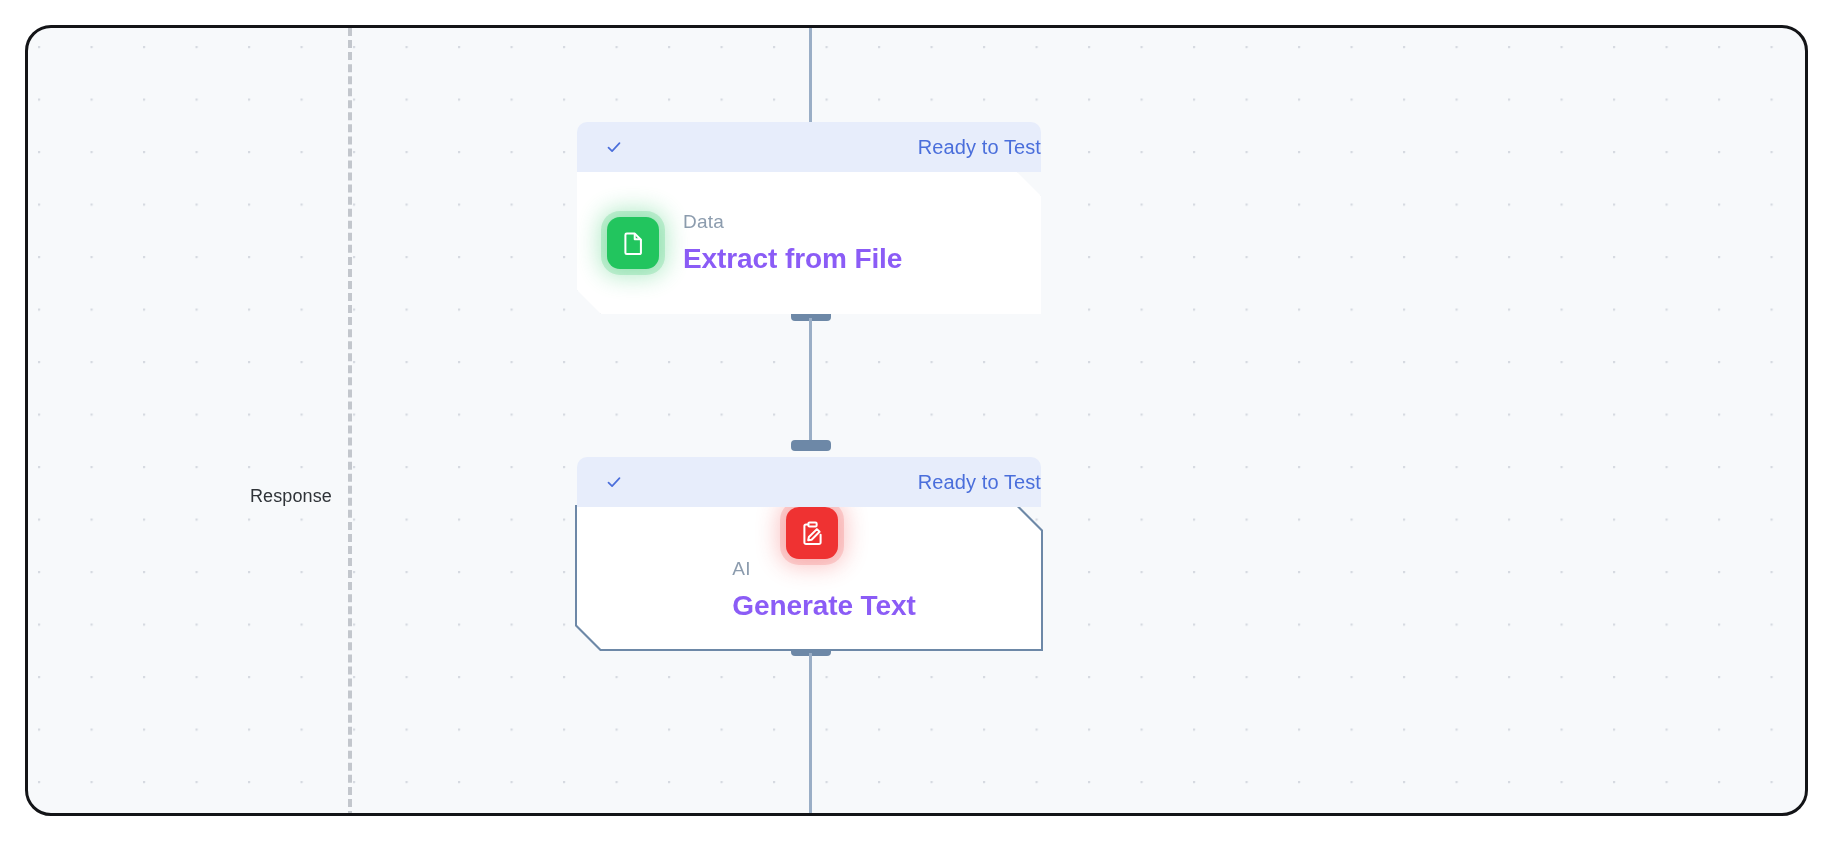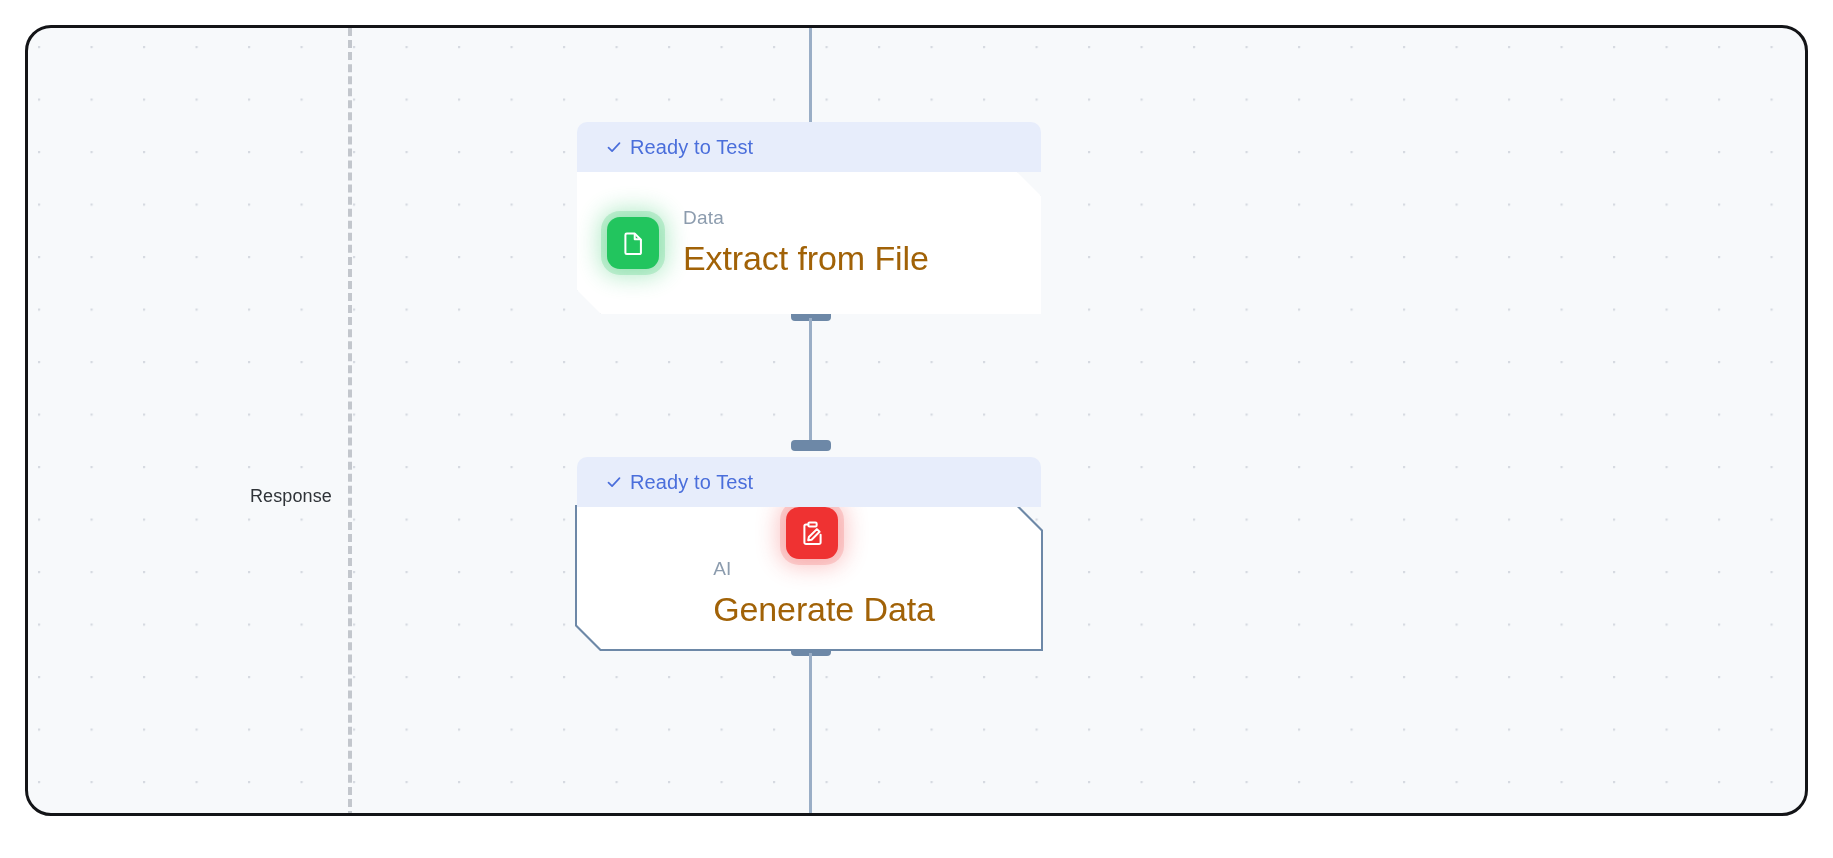--- a/index.html
+++ b/index.html
@@ -96,20 +96,21 @@
   .node-status {
     position: relative;
     height: 50px;
     background: #e7edfb;
     border-radius: 10px 10px 0 0;
     display: flex;
     align-items: center;
     padding-left: 29px;
     box-sizing: border-box;
     z-index: 1;
+    justify-content: space-between;
   }
   .status-check {
     width: 16px;
     height: 16px;
     margin-right: 8px;
     display: block;
     flex: none;
   }
   .status-check svg { display: block; }
   .status-text {
@@ -170,23 +171,23 @@
 
   .node-text { display: flex; flex-direction: column; justify-content: space-between; }
   .node-kind {
     font-size: 19px;
     color: #8c9cae;
     line-height: 1.1;
     margin-bottom: 11px;
     letter-spacing: 0.2px;
   }
   .node-title {
-    font-size: 34px;
-    font-weight: normal;
-    color: #a16207;
+    font-size: 28px;
+    font-weight: bold;
+    color: #8b5cf6;
     line-height: 1.1;
     letter-spacing: -0.1px;
     white-space: nowrap;
   }
 </style>
 </head>
 <body>
 
 <div id="root">
   <div class="outer-frame"></div>
@@ -243,20 +244,20 @@
         <div class="node-body">
           <span class="node-icon icon-ai">
             <svg width="27" height="27" viewBox="0 0 24 24">
               <path d="M8.3 4 H6.2 A1.4 1.4 0 0 0 4.8 5.4 V20 a1.4 1.4 0 0 0 1.4 1.4 h11.6 A1.4 1.4 0 0 0 19.2 20 V13.2" fill="none" stroke="#ffffff" stroke-width="1.8" stroke-linecap="round" stroke-linejoin="round"></path>
               <rect x="8.3" y="2.3" width="7.4" height="3.4" rx="1.1" fill="none" stroke="#ffffff" stroke-width="1.8"></rect>
               <path d="M8.2 17.9 L8.8 15.1 L15.9 8.1 L18.3 10.5 L11.2 17.5 Z" fill="none" stroke="#ffffff" stroke-width="1.8" stroke-linejoin="round"></path>
             </svg>
           </span>
           <span class="node-text">
             <span class="node-kind">AI</span>
-            <span class="node-title">Generate Data</span>
+            <span class="node-title">Generate Text</span>
           </span>
         </div>
       </div>
     </div>
 
   </div>
 </div>
 
 </body></html>

